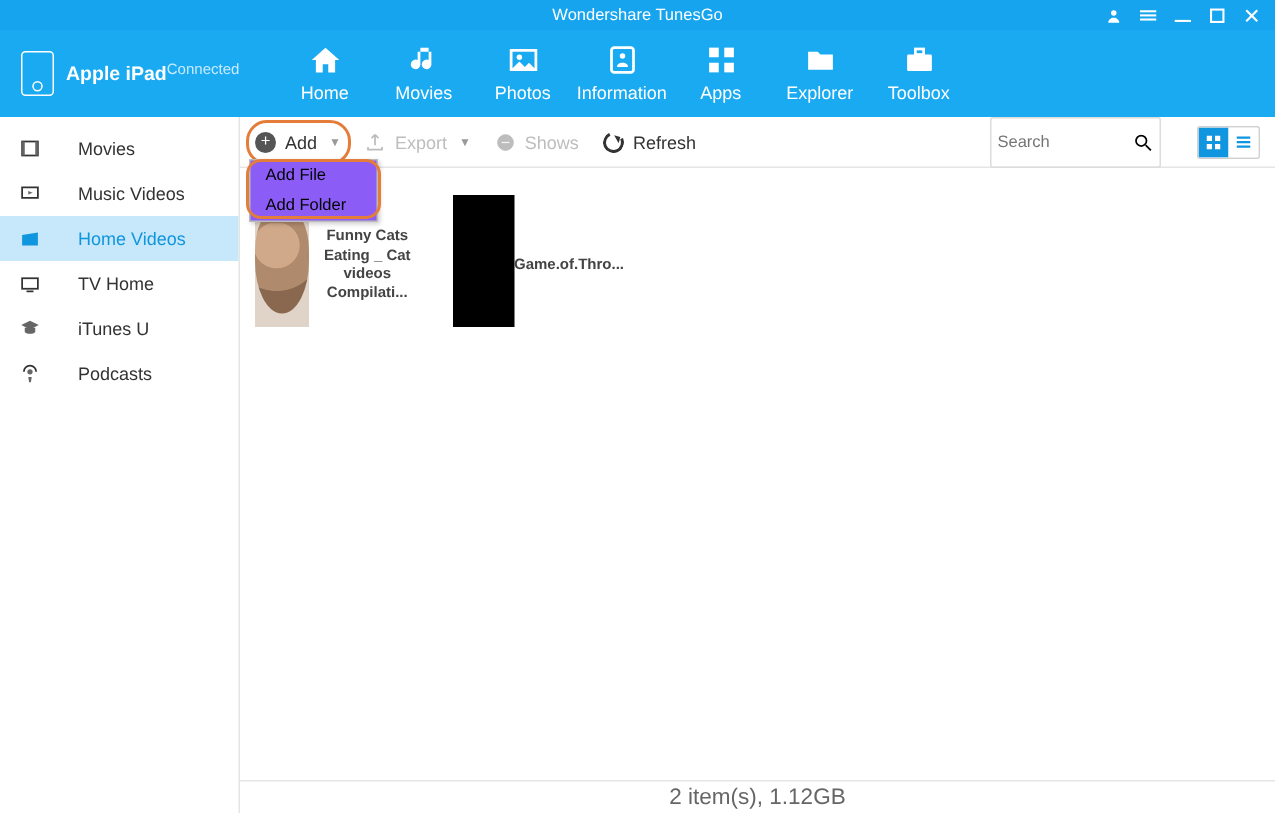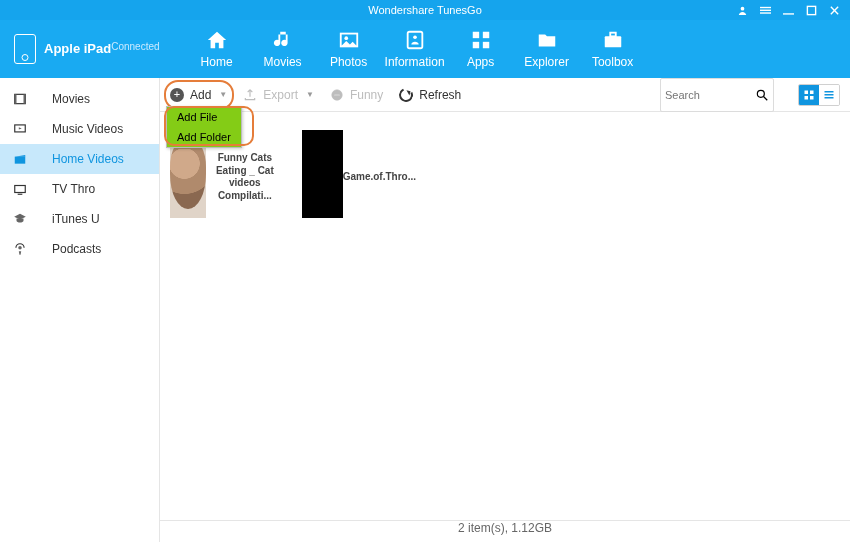--- a/index.html
+++ b/index.html
@@ -43,35 +43,35 @@
 
   .search-box { margin-left:auto; display:flex; align-items:center; border:1px solid #dcdcdc; height:22px; border-radius:2px; padding:16px 4px; }
   .search-box input { border:none; outline:none; width:90px; font-size:11px; color:#888; }
   .search-box svg { fill:#bbb; }
   .view-toggle { display:flex; margin-left:8px; border:1px solid #d0d0d0; border-radius:2px; overflow:hidden; }
   .view-toggle span { width:20px; height:20px; display:flex; align-items:center; justify-content:center; cursor:pointer; }
   .vt-grid { background:#1095df; }
   .vt-list { background:#fff; }
 
   .add-highlight { position:absolute; left:4px; top:2px; width:70px; height:30px; border:2px solid #e57d3a; border-radius:14px; pointer-events:none; }
-  .dropdown { position:absolute; left:6px; top:28px; width:76px; background:#84cc16; border:1px solid #bbb; box-shadow:1px 1px 3px rgba(0,0,0,0.2); z-index:5; }
+  .dropdown { position:absolute; left:6px; top:28px; width:86px; background:#8b5cf6; border:1px solid #bbb; box-shadow:1px 1px 3px rgba(0,0,0,0.2); z-index:5; }
   .dropdown div { padding:4px 10px; font-size:11px; cursor:pointer; }
   .dd-ring { position:absolute; left:4px; top:28px; width:90px; height:40px; border:2px solid #e57d3a; border-radius:10px; pointer-events:none; z-index:6; }
 
   .content { flex:1; padding:18px 10px; display:flex; gap:18px; align-items:flex-start; overflow:auto; }
   .thumb { width:114px; display:flex; flex-direction:row; align-items:center;font-weight:bold; }
   .thumb-img { width:94px; height:88px; background:#e0d4c8; display:flex; align-items:center; justify-content:center; overflow:hidden; }
   .thumb-img.black { background:#000; }
   .cat-shape { width:70px; height:70px; background:radial-gradient(circle at 40% 35%, #d0a98a 0 30%, #b08a6c 31% 60%, #8a6850 61% 100%); border-radius:40% 40% 50% 50%; position:relative; }
   .cat-shape::before, .cat-shape::after { content:""; position:absolute; top:-6px; width:14px; height:16px; background:#b08a6c; }
   .cat-shape::before { left:8px; clip-path:polygon(50% 0,100% 100%,0 100%); }
   .cat-shape::after { right:8px; clip-path:polygon(50% 0,100% 100%,0 100%); }
   .thumb-label { font-size:10px; color:#444; text-align:center; margin-top:6px; line-height:1.25; max-width:100px; }
 
-  .statusbar { height:22px; border-top:1px solid #e5e5e5; display:flex; justify-content:center; font-size:12px; color:#666; }
+  .statusbar { height:22px; border-top:1px solid #e5e5e5; display:flex; align-items:center; justify-content:center; font-size:15px; color:#666; }
 </style>
 </head>
 <body>
 
 <div class="topbar">
   <div class="topbar-title">Wondershare TunesGo</div>
   <div class="topbar-controls">
     <span>
         <svg width="11" height="11" viewBox="0 0 24 24" fill="#fff">
           <circle cx="12" cy="8" r="4"></circle>
@@ -188,21 +188,21 @@
           <rect x="3" y="8" width="18" height="12"></rect>
           <path d="M3 8l18-3v3H3z"></path>
         </svg>
       <span>Home Videos</span>
     </div>
     <div class="side-item">
       <svg viewBox="0 0 24 24">
           <rect x="3" y="6" width="18" height="12" fill="none" stroke="currentColor" stroke-width="2"></rect>
           <line x1="8" y1="21" x2="16" y2="21" stroke="currentColor" stroke-width="2"></line>
         </svg>
-      <span>TV Thro</span>
+      <span>TV Home</span>
     </div>
     <div class="side-item">
       <svg viewBox="0 0 24 24">
           <path d="M12 3L2 8l10 5 10-5z"></path>
           <path d="M6 11v4c0 2 3 3 6 3s6-1 6-3v-4"></path>
         </svg>
       <span>iTunes U</span>
     </div>
     <div class="side-item">
       <svg viewBox="0 0 24 24">
@@ -227,21 +227,21 @@
             <path d="M4 17v3h16v-3" stroke="currentColor" stroke-width="2" fill="none"></path>
           </svg>
         <span>Export</span>
         <span class="chev">▼</span>
       </div>
       <div class="t-btn disabled">
         <svg width="14" height="14" viewBox="0 0 24 24">
             <circle cx="12" cy="12" r="9" fill="currentColor"></circle>
             <rect x="7" y="11" width="10" height="2" fill="#fff"></rect>
           </svg>
-        <span>Funny</span>
+        <span>Shows</span>
       </div>
       <div class="t-btn">
         <span class="refresh-icon"></span>
         <span>Refresh</span>
       </div>
 
       <div class="search-box">
         <input placeholder="Search" style="">
         <svg width="14" height="14" viewBox="0 0 24 24">
             <circle cx="10" cy="10" r="6" fill="none" stroke="currentColor" stroke-width="2"></circle>

